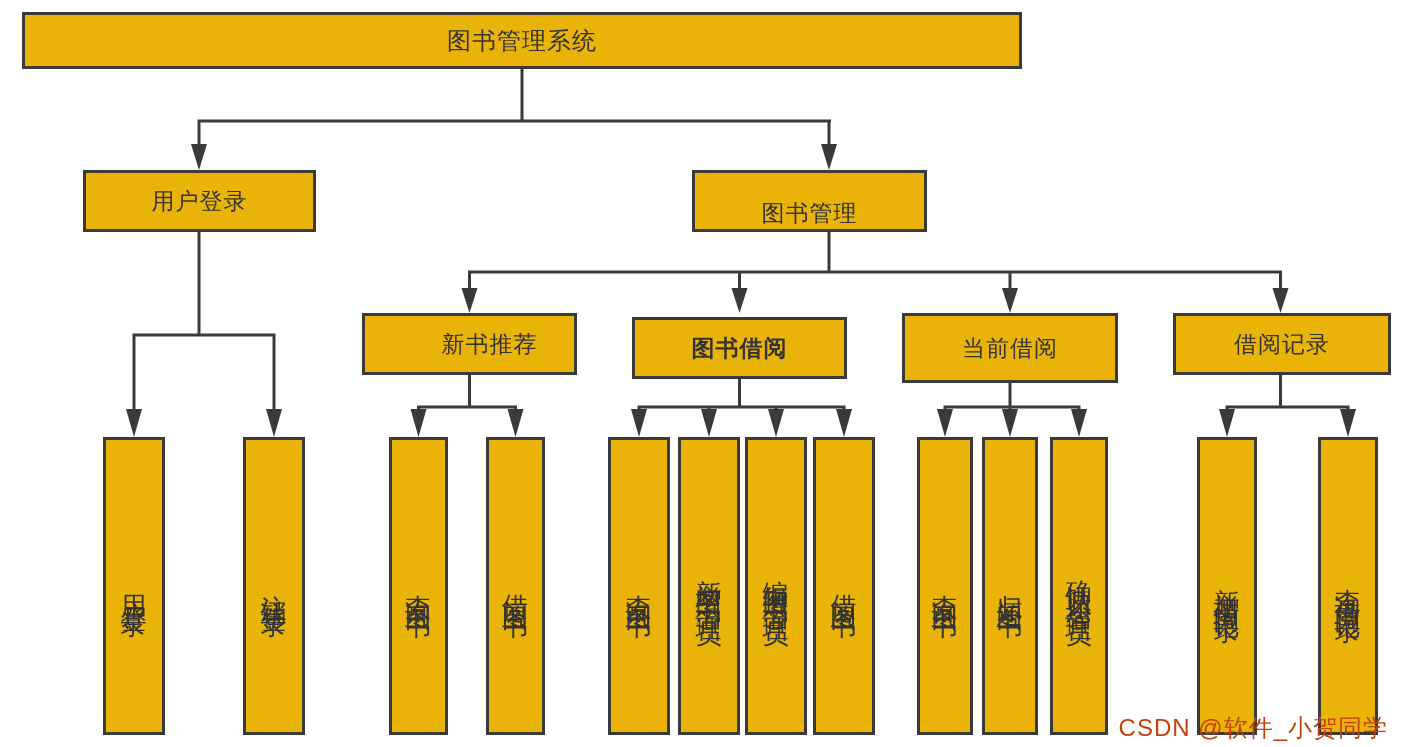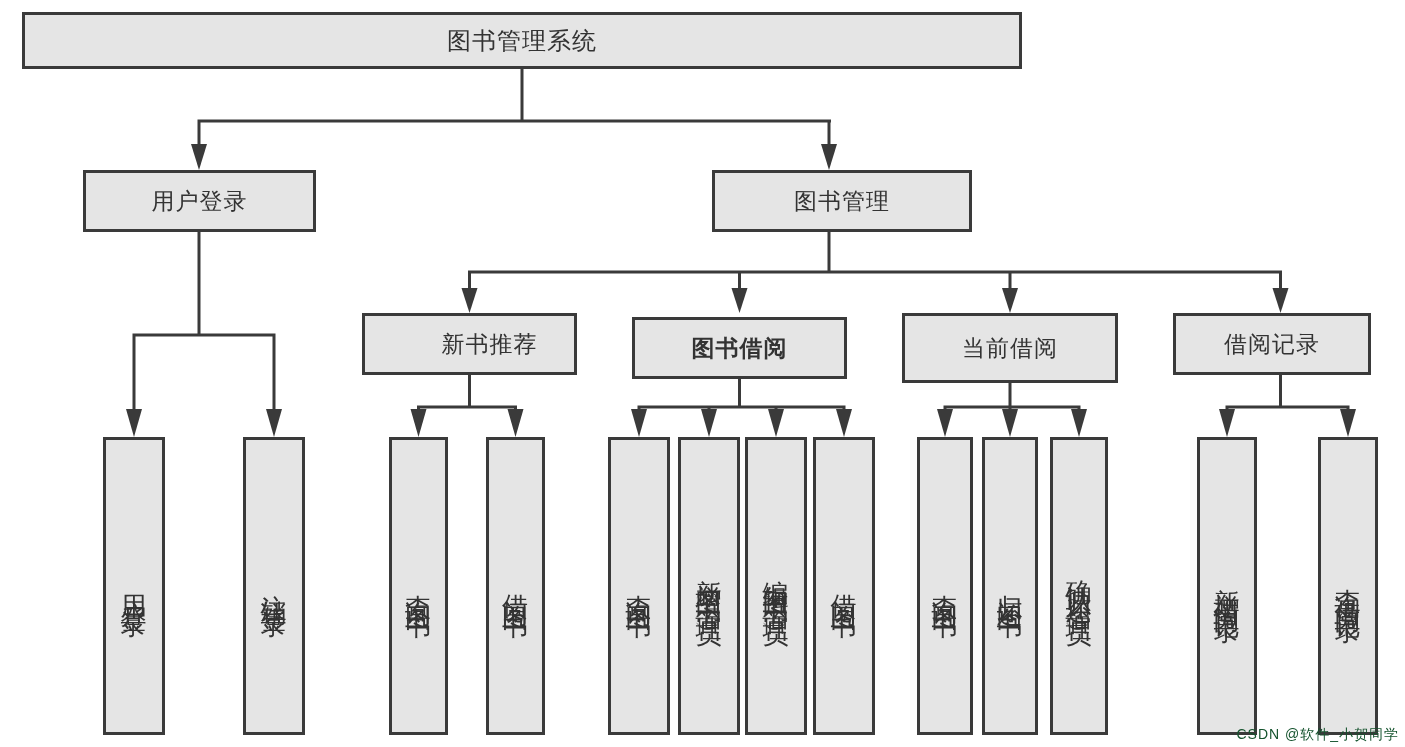--- a/index.html
+++ b/index.html
@@ -26,21 +26,21 @@
     stroke-width: 3;
   }
   .tri {
     fill: #3a3a3a;
     stroke: none;
   }
   .node {
     position: absolute;
     box-sizing: border-box;
     border: 3px solid #3a3a3a;
-    background: #e5e5e5;
+    background: #eab308;
     display: flex;
     align-items: center;
     justify-content: center;
     color: #333333;
   }
   .hnode {
     font-size: 23px;
     letter-spacing: 1px;
   }
   .root-node {
@@ -48,24 +48,24 @@
   }
   .vnode .lbl {
     writing-mode: vertical-rl;
     text-orientation: mixed;
     font-size: 26px;
     letter-spacing: 6px;
     line-height: 1;
   }
   .watermark {
     position: absolute;
-    right: 6px;
+    right: 17px;
     bottom: 3px;
-    font-size: 14px;
-    color: #14532d;
+    font-size: 24px;
+    color: #c2410c;
     letter-spacing: 1px;
     z-index: 5;
   }
 </style>
 </head>
 <body>
 
 <div class="canvas">
 
   <svg class="connectors" width="1405" height="747" viewBox="0 0 1405 747">
@@ -104,34 +104,34 @@
     <path class="tri" d="M1340,409 L1356,409 L1348,437 Z"></path>
   </svg>
 
   <div class="node hnode root-node" style="left:22px; top:12px; width:1000px; height:57px;">
     <span class="lbl">图书管理系统</span>
   </div>
 
   <div class="node hnode" style="left:83px; top:170px; width:233px; height:62px;">
     <span class="lbl">用户登录</span>
   </div>
-  <div class="node hnode" style="left:712px; top:170px; width:260px; height:62px;">
+  <div class="node hnode" style="left:692px; top:170px; width:235px; height:62px;align-items:flex-end;">
     <span class="lbl">图书管理</span>
   </div>
 
   <div class="node hnode" style="left:362px; top:313px; width:215px; height:62px;padding-left:40px;">
     <span class="lbl">新书推荐</span>
   </div>
   <div class="node hnode" style="left:632px; top:317px; width:215px; height:62px;font-weight:bold;">
     <span class="lbl">图书借阅</span>
   </div>
   <div class="node hnode" style="left:902px; top:313px; width:216px; height:70px;">
     <span class="lbl">当前借阅</span>
   </div>
-  <div class="node hnode" style="left:1173px; top:313px; width:198px; height:62px;">
+  <div class="node hnode" style="left:1173px; top:313px; width:218px; height:62px;">
     <span class="lbl">借阅记录</span>
   </div>
 
   <div class="node vnode" style="left:103px; top:437px; width:62px; height:298px;">
     <span class="lbl">用户登录</span>
   </div>
   <div class="node vnode" style="left:243px; top:437px; width:62px; height:298px;">
     <span class="lbl">注销登录</span>
   </div>
 

